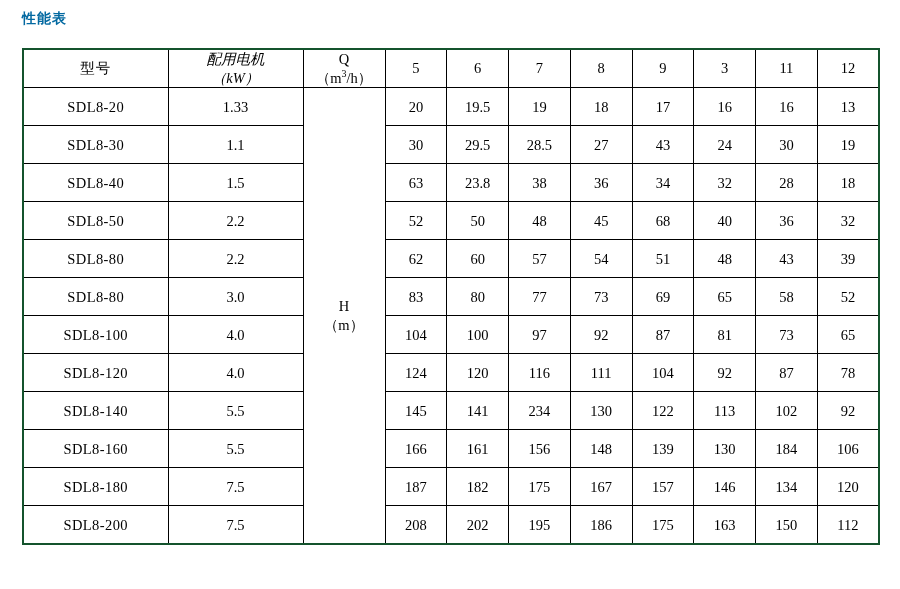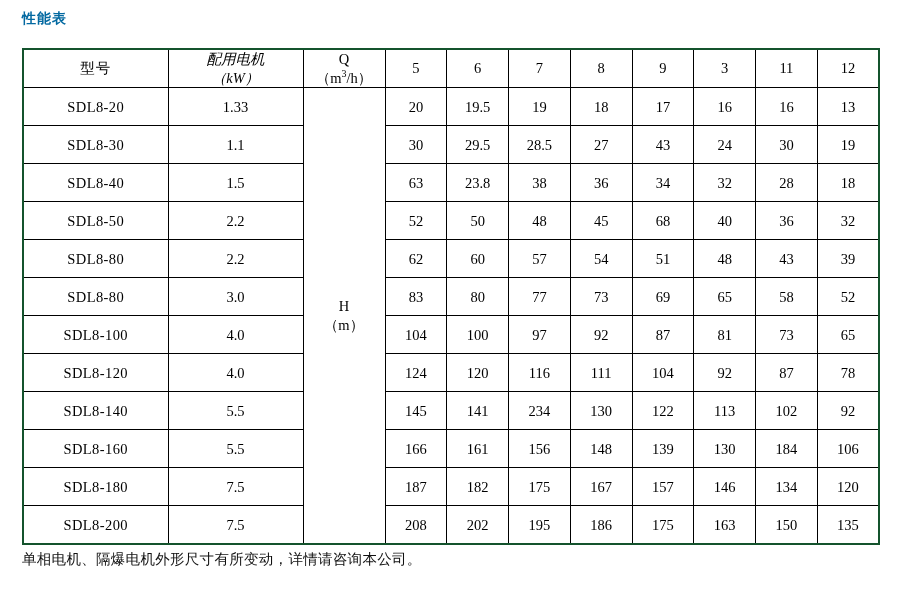--- a/index.html
+++ b/index.html
@@ -271,21 +271,20 @@
         <tr>
           <td class="cell-model">SDL8-200</td>
           <td>7.5</td>
           <td>208</td>
           <td>202</td>
           <td>195</td>
           <td>186</td>
           <td>175</td>
           <td>163</td>
           <td>150</td>
-          <td>135</td>
+          <td>112</td>
         </tr>
       </tbody>
     </table>
   </div>
 
-  <div class="note">单相电机、隔爆电机外形尺寸有所变动，详情请咨询本公司。</div>
 
 </div>
 
 </body></html>

